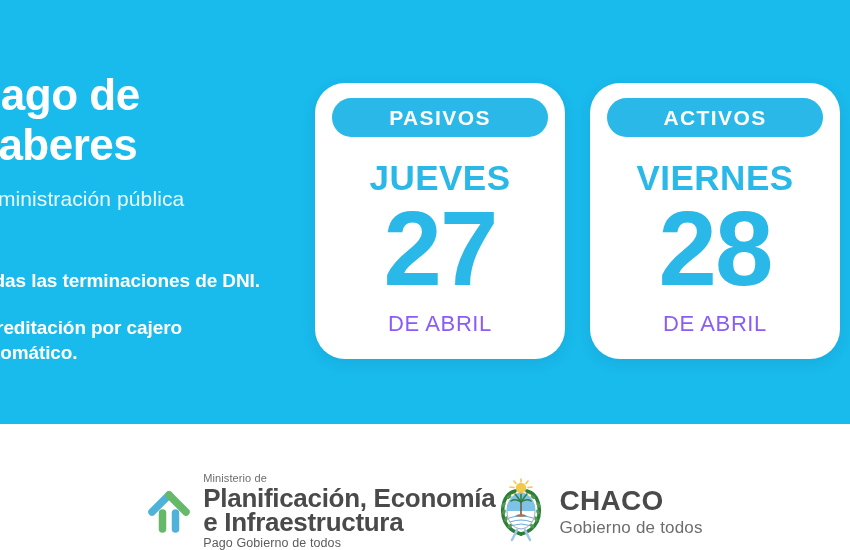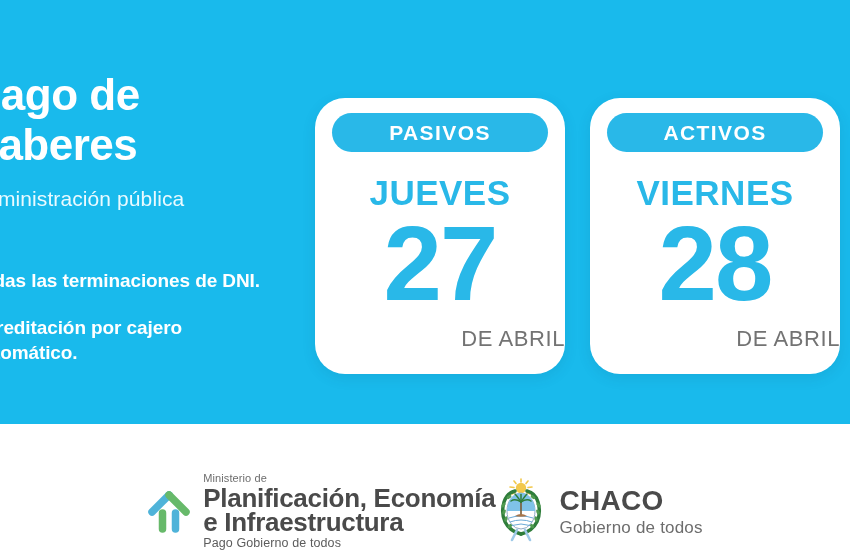--- a/index.html
+++ b/index.html
@@ -71,21 +71,21 @@
     font-weight: 700;
     margin-bottom: 22px;
     letter-spacing: -0.1px;
   }
   .bullets li:last-child { margin-bottom: 0; }
 
   
   .cards {
     position: absolute;
     left: 315px;
-    top: 98px;
+    top: 83px;
     width: 427px;
     height: 276px;
     padding-left: 28px;
   }
 
   .card {
     position: absolute;
     top: 0;
     width: 250px;
     height: 276px;
@@ -139,22 +139,22 @@
     font-weight: 700;
     line-height: 112px;
     letter-spacing: -2px;
   }
 
   .monthline {
     position: absolute;
     left: 0;
     right: 0;
     bottom: 22px;
-    text-align: right;
-    color: #737373;
+    text-align: center;
+    color: #8b5cf6;
     font-size: 22px;
     font-weight: 400;
     letter-spacing: 0.6px;
   }
 
   
   .footer {
     position: absolute;
     left: 0;
     top: 424px;

